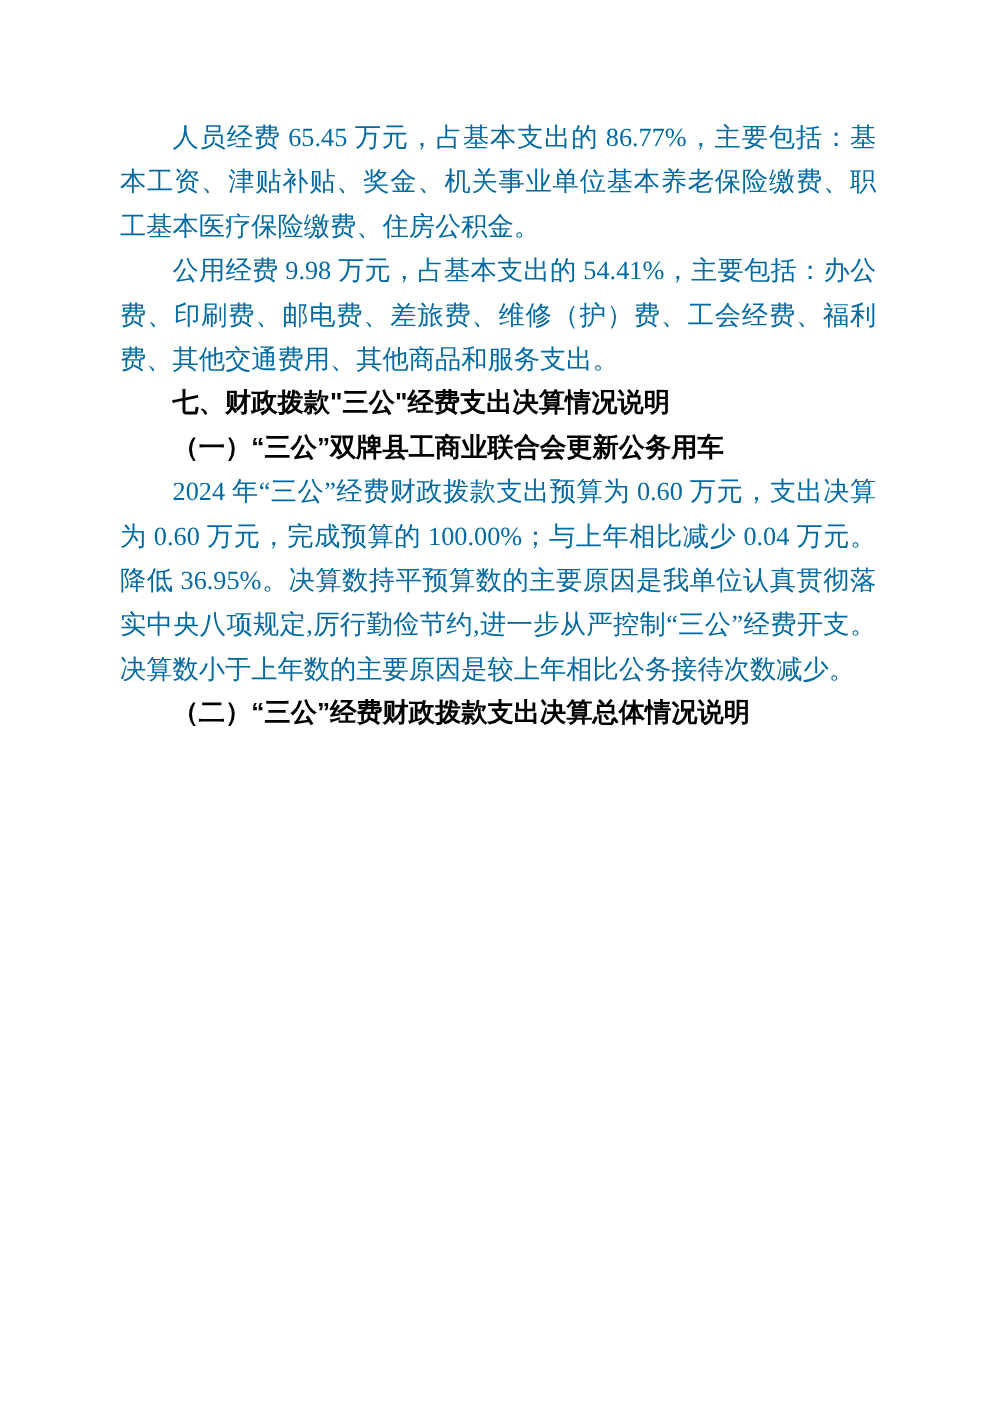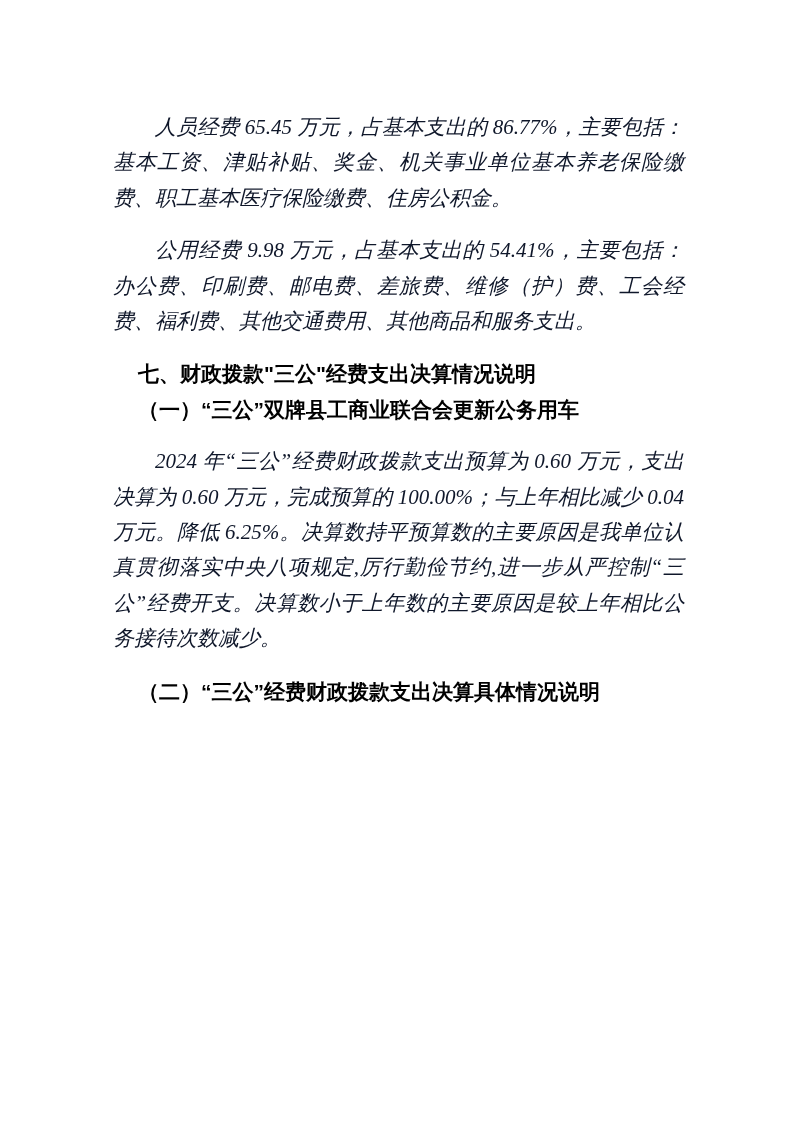--- a/index.html
+++ b/index.html
@@ -11,43 +11,42 @@
     position: relative;
     width: 793px;
     height: 1122px;
     background: #ffffff;
     box-sizing: border-box;
     padding: 93px 92px 0 96px;
     color: #000000;
     overflow: hidden;
   }
   .para {
-    margin: 17px;
+    margin: 0;
     font-family: "Liberation Serif", "DejaVu Serif", serif;
     font-size: 21px;
     line-height: 35.4px;
     text-align: justify;
     text-indent: 2em;
-    color: #0f172a;
-    font-style: italic;
+    color: #0369a1;
   }
   .heading {
     margin: 0;
     font-family: "Liberation Sans", "DejaVu Sans", sans-serif;
     font-weight: 700;
     font-size: 21px;
     line-height: 35.4px;
     text-align: justify;
     text-indent: 2em;
     color: #000000;
   }
 </style>
 </head>
 <body>
 
 <div class="page">
   <p class="para">人员经费 65.45 万元，占基本支出的 86.77%，主要包括：基本工资、津贴补贴、奖金、机关事业单位基本养老保险缴费、职工基本医疗保险缴费、住房公积金。</p>
   <p class="para">公用经费 9.98 万元，占基本支出的 54.41%，主要包括：办公费、印刷费、邮电费、差旅费、维修（护）费、工会经费、福利费、其他交通费用、其他商品和服务支出。</p>
   <p class="heading">七、财政拨款"三公"经费支出决算情况说明</p>
   <p class="heading">（一）“三公”双牌县工商业联合会更新公务用车</p>
-  <p class="para">2024 年“三公”经费财政拨款支出预算为 0.60 万元，支出决算为 0.60 万元，完成预算的 100.00%；与上年相比减少 0.04 万元。降低 6.25%。决算数持平预算数的主要原因是我单位认真贯彻落实中央八项规定,厉行勤俭节约,进一步从严控制“三公”经费开支。决算数小于上年数的主要原因是较上年相比公务接待次数减少。</p>
-  <p class="heading">（二）“三公”经费财政拨款支出决算具体情况说明</p>
+  <p class="para">2024 年“三公”经费财政拨款支出预算为 0.60 万元，支出决算为 0.60 万元，完成预算的 100.00%；与上年相比减少 0.04 万元。降低 36.95%。决算数持平预算数的主要原因是我单位认真贯彻落实中央八项规定,厉行勤俭节约,进一步从严控制“三公”经费开支。决算数小于上年数的主要原因是较上年相比公务接待次数减少。</p>
+  <p class="heading">（二）“三公”经费财政拨款支出决算总体情况说明</p>
 </div>
 
 </body></html>

